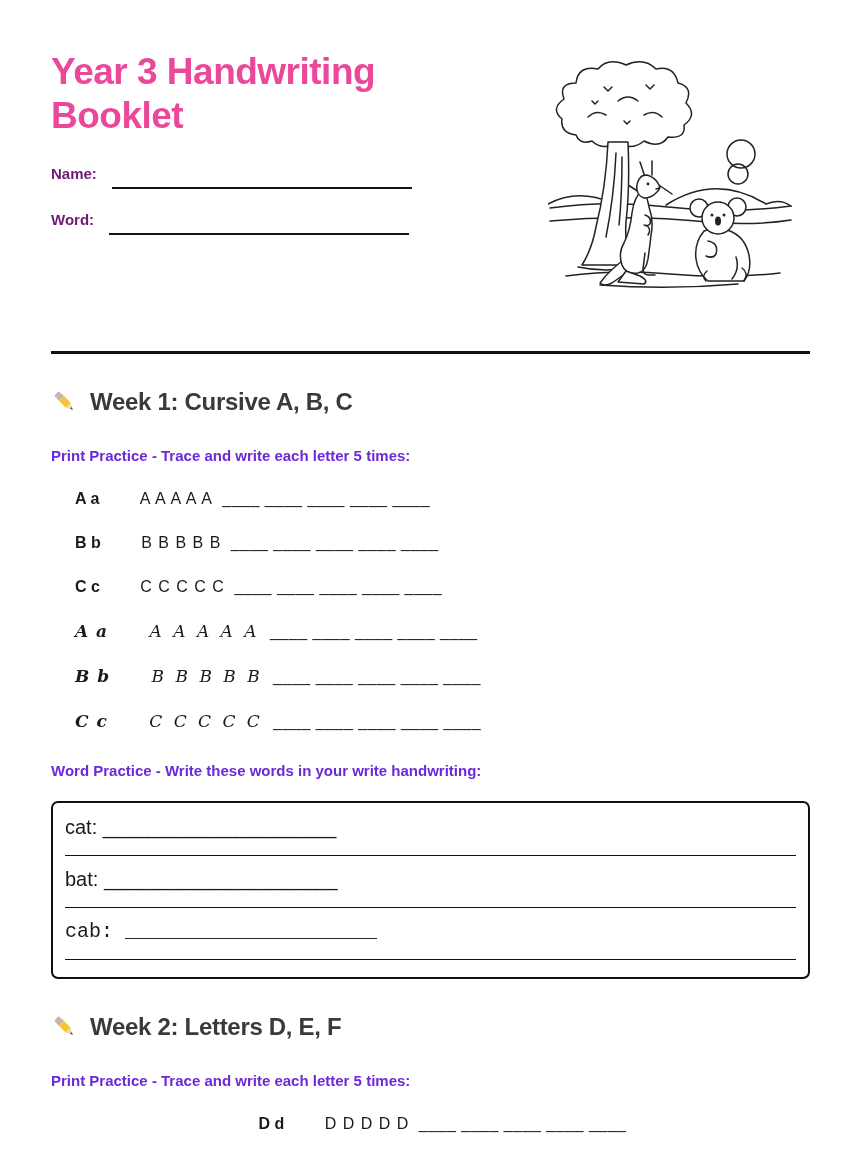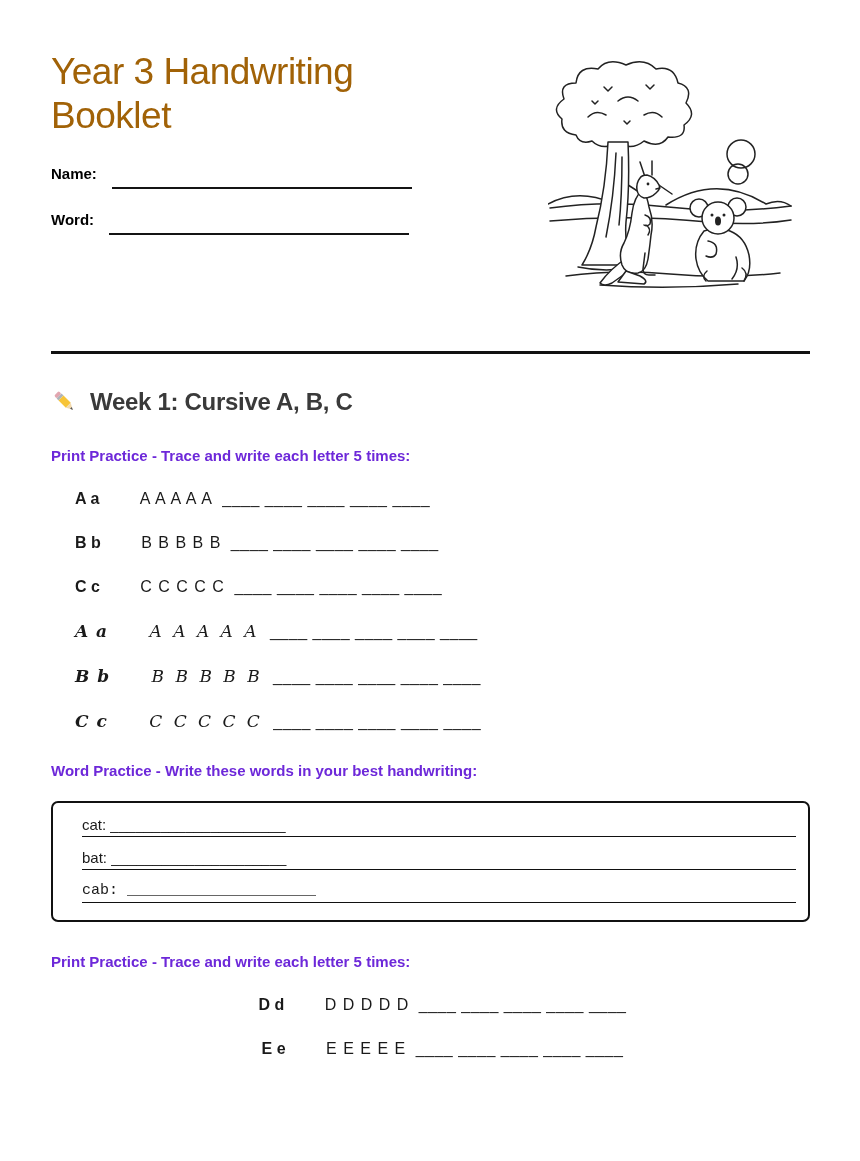--- a/index.html
+++ b/index.html
@@ -6,26 +6,26 @@
   html,body { background:#fff; }
   body {
     width:860px; height:1161px; overflow:hidden;
     font-family:"Liberation Sans","DejaVu Sans",sans-serif;
     color:#1a1a1a;
     padding:50px 50px 0 51px;
   }
   .header { display:flex; align-items:flex-start; }
   .header-left { width:460px; flex:none; }
   .doc-title {
-    font-size:37px; line-height:44px; font-weight:400; color:#a16207;
+    font-size:37px; line-height:44px; font-weight:700; color:#ec4899;
     letter-spacing:-0.5px; width:430px;
   }
   .fields { margin-top:27px; }
   .field-row { display:flex; align-items:flex-end; margin-bottom:29px; }
-  .field-label { font-size:15px; font-weight:700; color:#000000;text-align:center; }
+  .field-label { font-size:15px; font-weight:700; color:#701a75;text-align:center; }
   .field-line {
     display:inline-block; width:300px; height:1px;
     border-bottom:2px solid #141414; margin-left:15px; margin-bottom:-7px;
   }
   .illustration { margin-left:auto; margin-right:17px; margin-top:7px; flex:none; }
 
   hr.divider { border:none; border-top:3px solid #111; margin-top:62px; }
 
   .week-heading {
     display:flex; align-items:center; margin-top:34px;
@@ -43,22 +43,22 @@
   .cursive-row { font-family:"DejaVu Serif","Liberation Serif",serif; font-style:italic; font-size:17px; margin-top:25px;}
   .cursive-row .pair { font-weight:700; letter-spacing:1px; }
   .cursive-row .trace { letter-spacing:3px; }
   .cursive-row .blanks { font-family:"Liberation Sans","DejaVu Sans",sans-serif; font-style:normal; font-size:16px; }
 
   .word-box {
     margin-top:22px; border:2px solid #111; border-radius:7px;
     padding:13px 12px 17px 12px;
   }
   .word-row {
-    font-size:15px; color:#1a1a1a;
-    border-bottom:1.5px solid #111; padding-bottom:3px; margin-bottom:12px;margin-left:17px;
+    font-size:20px; color:#1a1a1a;
+    border-bottom:1.5px solid #111; padding-bottom:16px; margin-bottom:12px;
   }
   .word-row:last-child { margin-bottom:0;font-family:Liberation Mono, monospace; }
   .week2 .letter-row { margin-top:26px;text-align:center; }
 </style>
 </head>
 <body>
 
 <div class="header">
   <div class="header-left">
     <div class="doc-title">Year 3 Handwriting Booklet</div>
@@ -169,39 +169,51 @@
     <span class="pair">B b</span>
     <span class="trace">B B B B B</span>
     <span class="blanks">____ ____ ____ ____ ____</span>
   </div>
   <div class="letter-row cursive-row">
     <span class="pair">C c</span>
     <span class="trace">C C C C C</span>
     <span class="blanks">____ ____ ____ ____ ____</span>
   </div>
 
-  <div class="sub-label">Word Practice - Write these words in your best handwriting:</div>
+  <div class="sub-label">Word Practice - Write these words in your write handwriting:</div>
 
   <div class="word-box">
     <div class="word-row">
       <span>cat:</span>
       <span>_____________________</span>
     </div>
     <div class="word-row">
       <span>bat:</span>
       <span>_____________________</span>
     </div>
     <div class="word-row">
       <span>cab:</span>
       <span>_____________________</span>
     </div>
   </div>
 </div>
 
 <div class="section week2">
+  <div class="week-heading">
+    <svg class="pencil" viewBox="0 0 24 24" width="28" height="28" aria-hidden="true">
+      <g transform="rotate(45 12 12)">
+        <rect x="1.6" y="9.2" width="3.2" height="5.6" rx="1.2" fill="#e2a6b0"></rect>
+        <rect x="4.8" y="9" width="2.4" height="6" fill="#aeb4ba"></rect>
+        <rect x="7.2" y="9" width="8.8" height="6" fill="#f7c437"></rect>
+        <polygon points="16,9 21,12 16,15" fill="#f2d9ad"></polygon>
+        <polygon points="19.2,10.9 21.6,12 19.2,13.1" fill="#555"></polygon>
+      </g>
+    </svg>
+    <span>Week 2: Letters D, E, F</span>
+  </div>
 
   <div class="sub-label">Print Practice - Trace and write each letter 5 times:</div>
 
   <div class="letter-row">
     <span class="pair">D d</span>
     <span class="trace">D D D D D</span>
     <span class="blanks">____ ____ ____ ____ ____</span>
   </div>
   <div class="letter-row">
     <span class="pair">E e</span>

